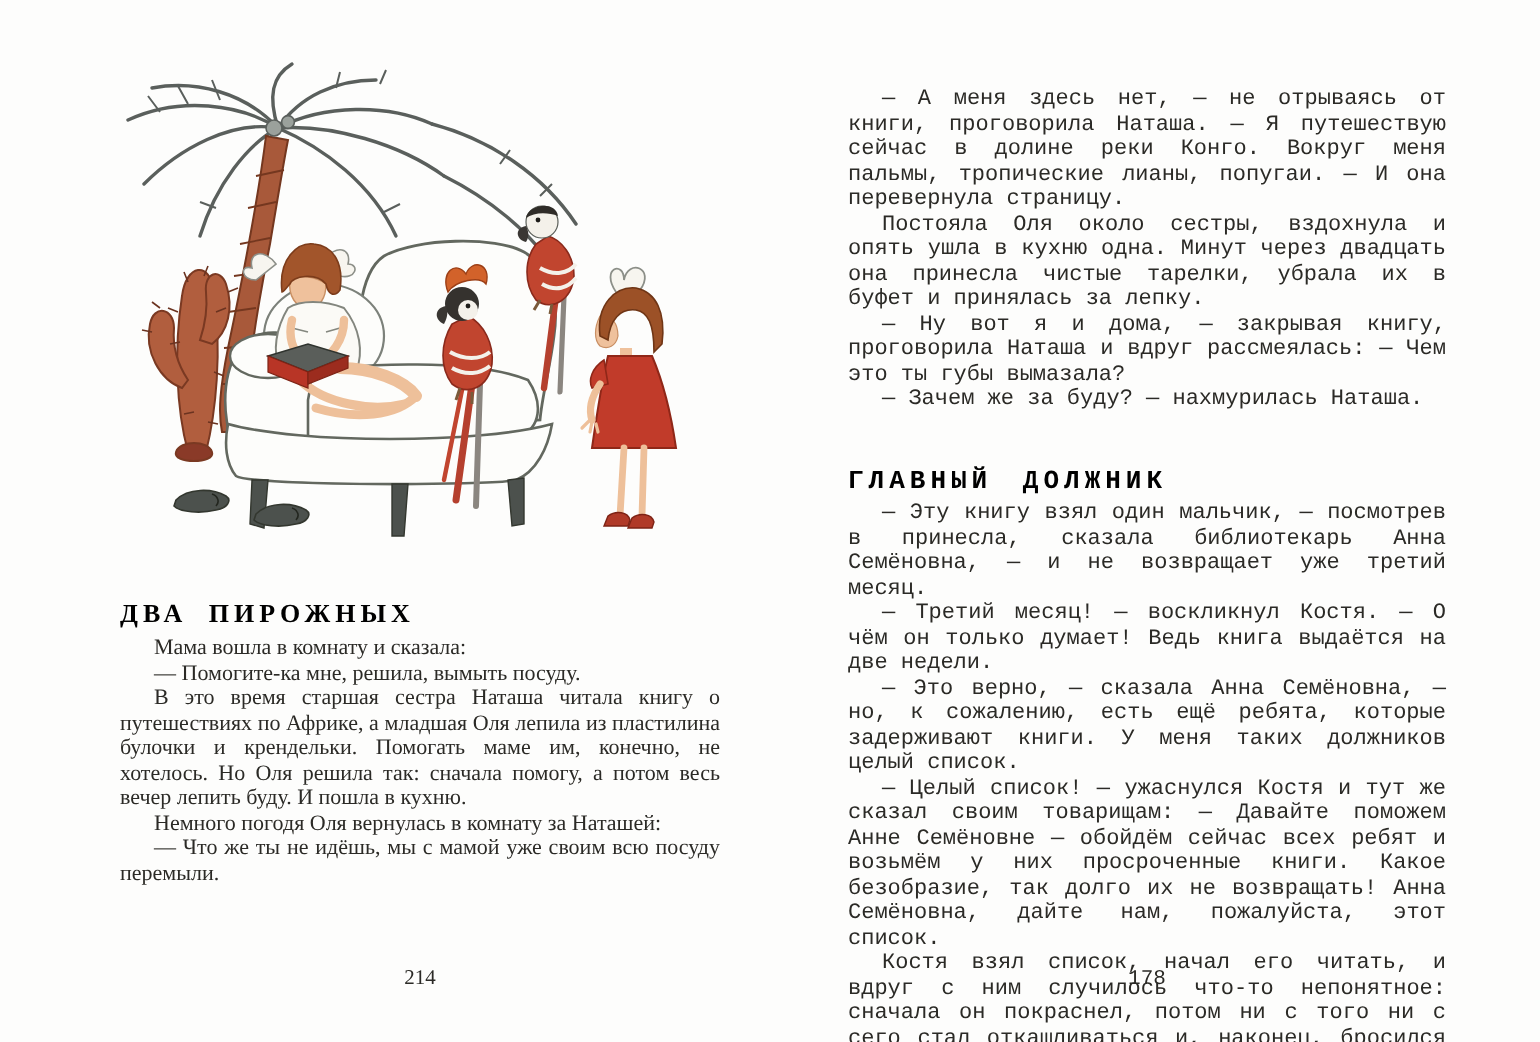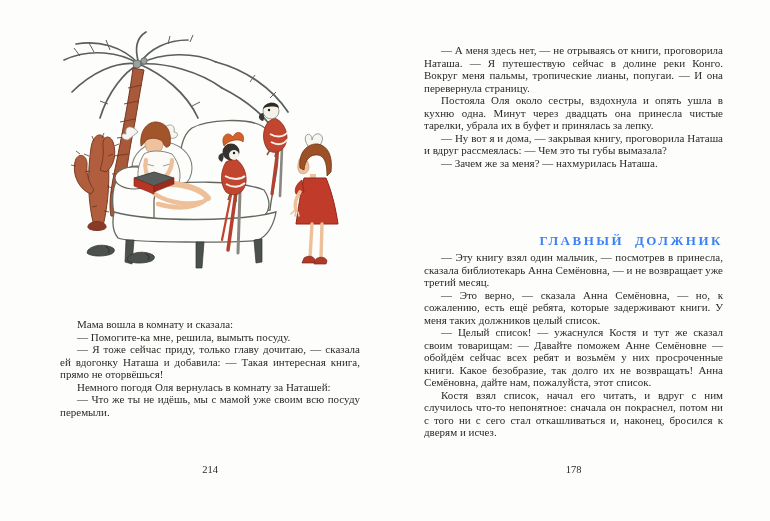--- a/index.html
+++ b/index.html
@@ -1,32 +1,32 @@
 <!DOCTYPE html>
 <html lang="ru"><head>
 <meta charset="utf-8">
 <style>
   html,body{margin:0;padding:0;background:#fdfdfc;}
   .spread{position:relative;width:770px;height:521px;background:#fdfdfc;overflow:hidden;
           font-family:"Liberation Serif","DejaVu Serif",serif;color:#2b2a26;}
   .page{position:absolute;top:0;height:521px;}
   .page.left{left:60px;width:300px;}
-  .page.right{left:424px;width:299px;}
+  .page.right{left:424px;width:299px;font-family:Liberation Mono, monospace;}
   .illo{position:absolute;left:-10px;top:26px;width:312px;height:252px;margin:0;}
-  .title{position:absolute;width:100%;margin:0;text-align:right;
-         font-size:13px;line-height:15px;font-weight:bold;color:#3b82f6;
+  .title{position:absolute;width:100%;margin:0;text-align:left;
+         font-size:13px;line-height:15px;font-weight:bold;color:#000000;
          letter-spacing:2.5px;word-spacing:5px;}
   .page.left .title{top:299px;}
   .page.right .title{top:233px;}
   .body{position:absolute;left:0;width:100%;font-size:11px;line-height:12.5px;}
   .page.left .body{top:318px;font-family:Liberation Serif, serif;}
   .page.right .body.top{top:44px;}
   .page.right .body.bottom{top:251px;}
   .body p{margin:0;text-indent:17px;text-align:justify;}
-  .pagenum{position:absolute;top:464px;width:100%;text-align:center;font-size:10.5px;}
+  .pagenum{position:absolute;top:484px;width:100%;text-align:center;font-size:10.5px;}
   svg{display:block;}
 </style>
 </head>
 <body>
 
 <div class="spread">
 
   <section class="page left">
 
     <figure class="illo">
@@ -137,45 +137,47 @@
         </g>
 
         <g fill="#4c514d" stroke="#33372f" stroke-width="0.8">
           <path d="M38,224 C44,218 56,218 63,222 C66,224 64,228 58,229 C50,231 40,230 37,227 Z"></path>
           <path d="M78,231 C84,225 96,225 103,229 C106,231 104,235 98,236 C90,238 80,237 77,234 Z"></path>
           <path d="M56,221 c3,1 4,4 2,6 M96,228 c3,1 4,4 2,6" fill="none" stroke="#23261f"></path>
         </g>
       </svg>
     </figure>
 
+    <h2 class="title">ДВА ПИРОЖНЫХ</h2>
 
     <div class="body">
         <p class="para">Мама вошла в комнату и сказала:</p>
         <p class="para">— Помогите-ка мне, решила, вымыть посуду.</p>
-        <p class="para">— Я тоже сейчас приду, только главу дочитаю, — сказала ей вдогонку Наташа и добавила: — Такая интересная книга, прямо не оторвёшься!</p>
+        <p class="para">В это время старшая сестра Наташа читала книгу о путешествиях по Африке, а младшая Оля лепила из пластилина булочки и крендельки. Помогать маме им, конечно, не хотелось. Но Оля решила так: сначала помогу, а потом весь вечер лепить буду. И пошла в кухню.</p>
         <p class="para">Немного погодя Оля вернулась в комнату за Наташей:</p>
         <p class="para">— Что же ты не идёшь, мы с мамой уже своим всю посуду перемыли.</p>
       </div>
 
     <div class="pagenum">214</div>
   </section>
 
   <section class="page right">
 
     <div class="body top">
         <p class="para">— А меня здесь нет, — не отрываясь от книги, проговорила Наташа. — Я путешествую сейчас в долине реки Конго. Вокруг меня пальмы, тропические лианы, попугаи. — И она перевернула страницу.</p>
         <p class="para">Постояла Оля около сестры, вздохнула и опять ушла в кухню одна. Минут через двадцать она принесла чистые тарелки, убрала их в буфет и принялась за лепку.</p>
         <p class="para">— Ну вот я и дома, — закрывая книгу, проговорила Наташа и вдруг рассмеялась: — Чем это ты губы вымазала?</p>
-        <p class="para">— Зачем же за меня? — нахмурилась Наташа.</p>
+        <p class="para">— Зачем же за буду? — нахмурилась Наташа.</p>
       </div>
 
     <h2 class="title">ГЛАВНЫЙ ДОЛЖНИК</h2>
 
     <div class="body bottom">
         <p class="para">— Эту книгу взял один мальчик, — посмотрев в принесла, сказала библиотекарь Анна Семёновна, — и не возвращает уже третий месяц.</p>
+        <p class="para">— Третий месяц! — воскликнул Костя. — О чём он только думает! Ведь книга выдаётся на две недели.</p>
         <p class="para">— Это верно, — сказала Анна Семёновна, — но, к сожалению, есть ещё ребята, которые задерживают книги. У меня таких должников целый список.</p>
         <p class="para">— Целый список! — ужаснулся Костя и тут же сказал своим товарищам: — Давайте поможем Анне Семёновне — обойдём сейчас всех ребят и возьмём у них просроченные книги. Какое безобразие, так долго их не возвращать! Анна Семёновна, дайте нам, пожалуйста, этот список.</p>
         <p class="para">Костя взял список, начал его читать, и вдруг с ним случилось что-то непонятное: сначала он покраснел, потом ни с того ни с сего стал откашливаться и, наконец, бросился к дверям и исчез.</p>
       </div>
 
     <div class="pagenum">178</div>
   </section>
 
 </div>
 

